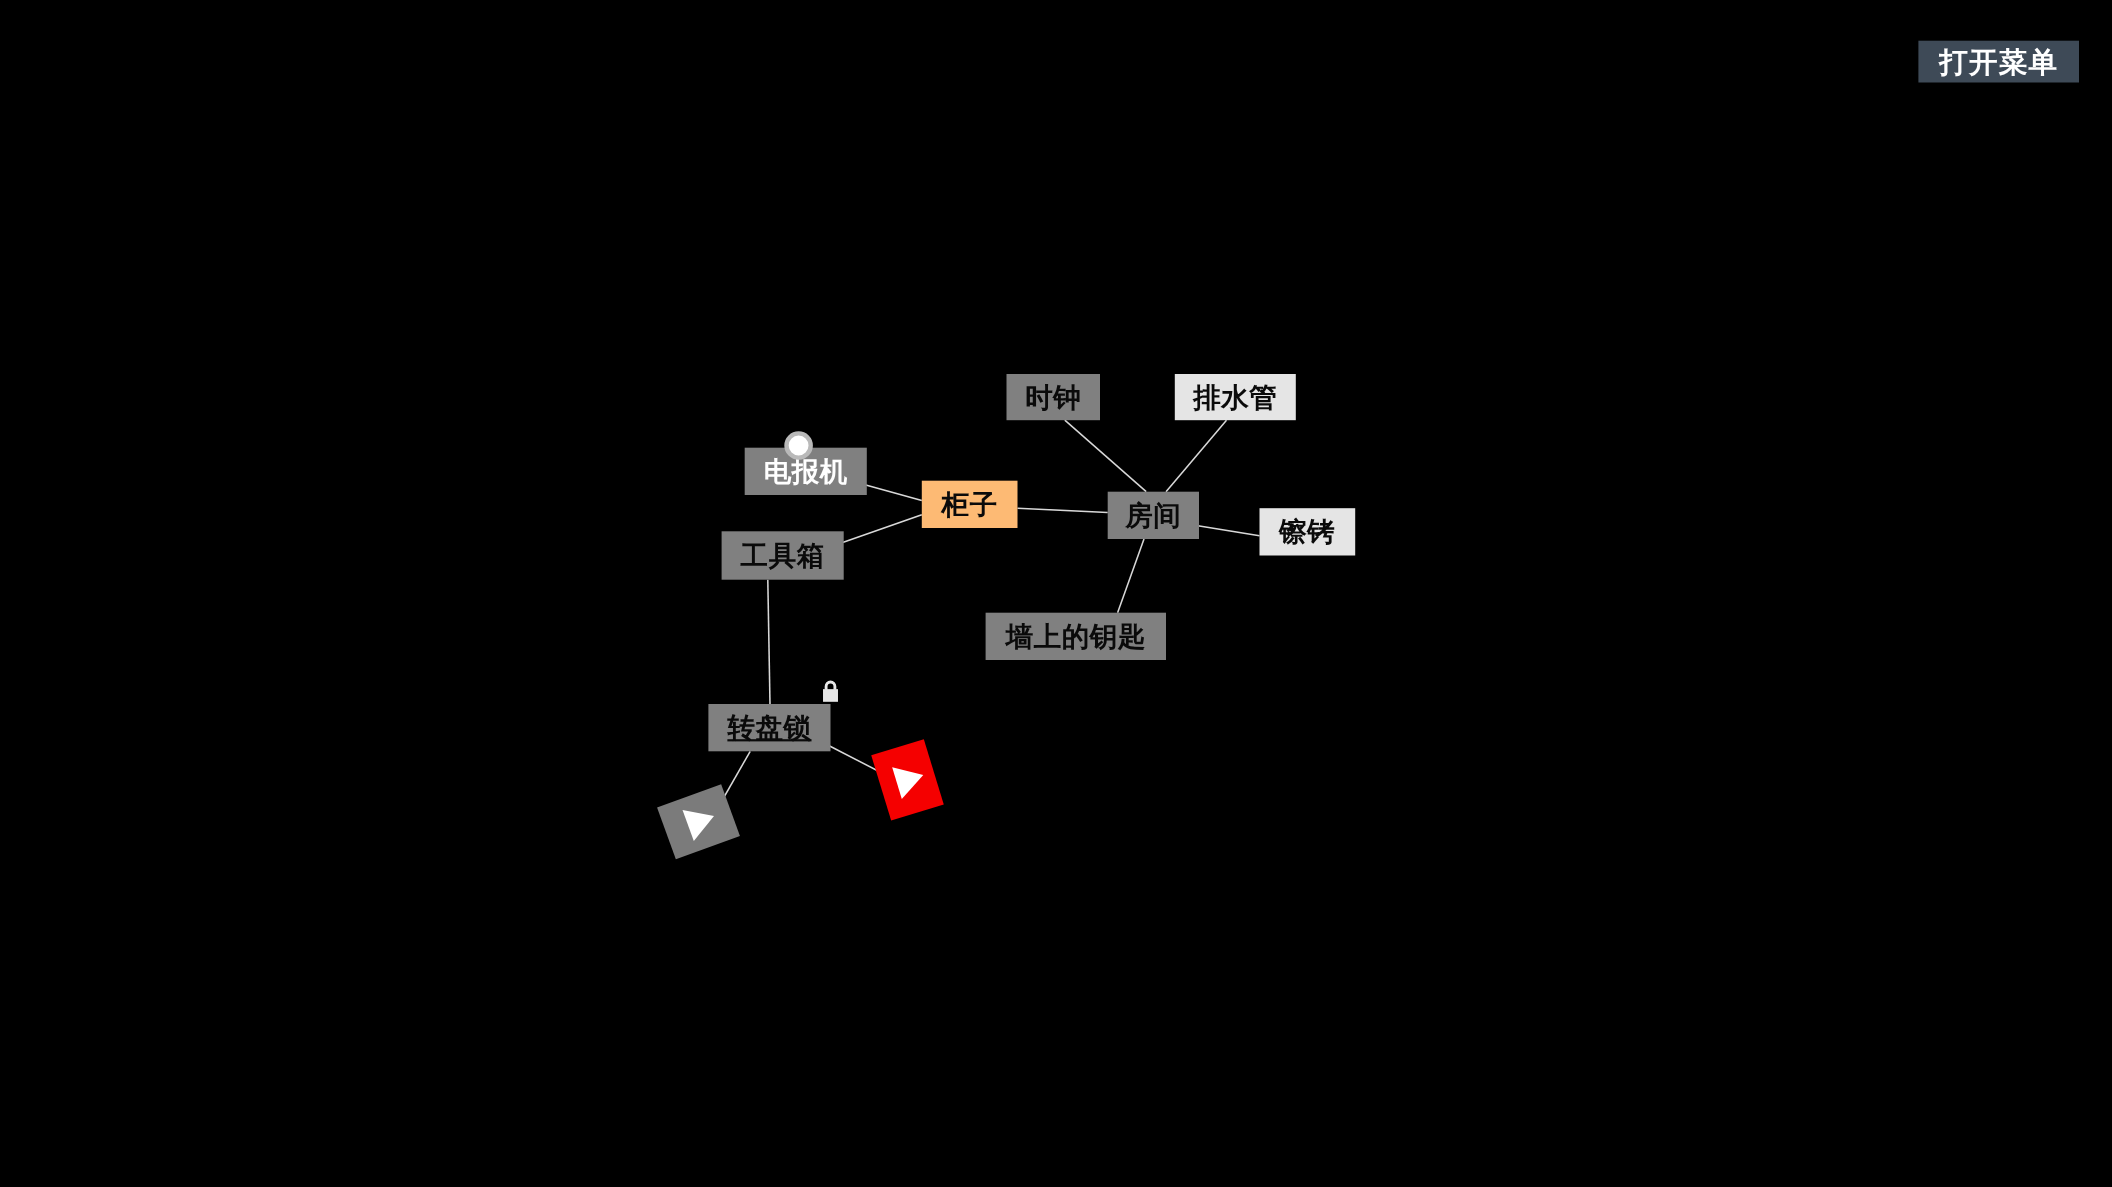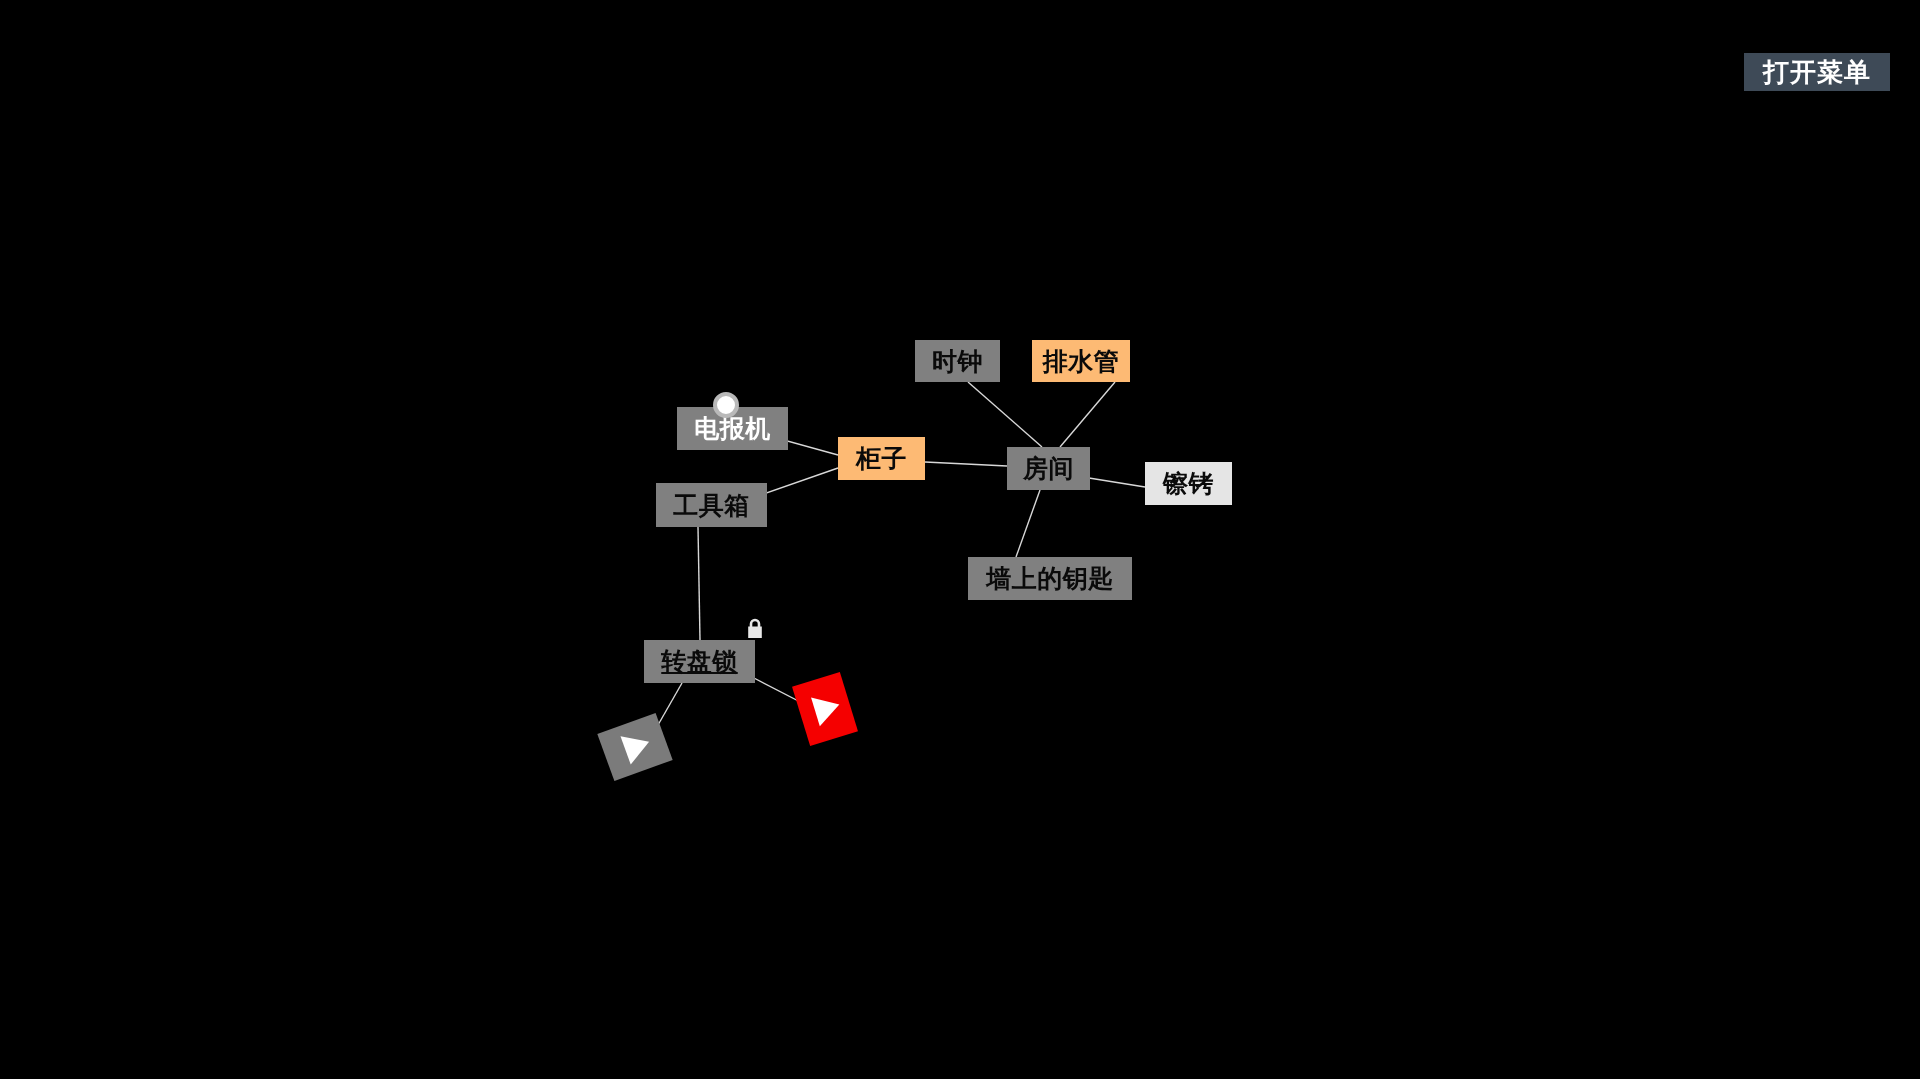--- a/index.html
+++ b/index.html
@@ -99,21 +99,20 @@
     background: #3e4a57;
     color: #ffffff;
     font-family: "DejaVu Sans", "Liberation Sans", sans-serif;
     font-weight: bold;
     font-size: 26px;
     letter-spacing: 1px;
     white-space: nowrap;
     box-sizing: border-box;
     cursor: pointer;
     user-select: none;
-    margin-top: 16px;
   }
 </style>
 </head>
 <body>
 
 <div id="stage">
 
   <svg id="edges" viewBox="0 0 1920 1079" xmlns="http://www.w3.org/2000/svg">
       <line x1="755" y1="432" x2="838" y2="455" stroke="#d8d8d8"></line>
       <line x1="755" y1="497" x2="838" y2="468" stroke="#d8d8d8"></line>
@@ -127,23 +126,23 @@
       <line x1="682" y1="683" x2="638" y2="760" stroke="#d8d8d8"></line>
     </svg>
 
   <div id="node-layer">
       <div class="node selected" style="left: 644px; top: 407px; width: 111px; height: 43px; background: rgb(128, 128, 128);">电报机</div>
       <div class="badge-circle" style="left: 713px; top: 392px;"></div>
       <div class="node" style="left: 644px; top: 483px; width: 111px; height: 44px; background: rgb(128, 128, 128); margin-left: 12px;">工具箱</div>
       <div class="node" style="left: 838px; top: 437px; width: 87px; height: 43px; background: #fdba74;">柜子</div>
       <div class="node" style="left: 1007px; top: 447px; width: 83px; height: 43px; background: rgb(128, 128, 128);">房间</div>
       <div class="node" style="left: 915px; top: 340px; width: 85px; height: 42px; background: rgb(128, 128, 128);">时钟</div>
-      <div class="node" style="left: 1032px; top: 340px; width: 98px; height: 42px; background: #fdba74;">排水管</div>
+      <div class="node" style="left: 1068px; top: 340px; width: 110px; height: 42px; background: #e5e5e5;">排水管</div>
       <div class="node" style="left: 1145px; top: 462px; width: 87px; height: 43px; background: #e5e5e5;">镲铐</div>
-      <div class="node" style="left: 968px; top: 557px; width: 164px; height: 43px; background: rgb(128, 128, 128);">墙上的钥匙</div>
+      <div class="node" style="left: 896px; top: 557px; width: 164px; height: 43px; background: rgb(128, 128, 128);">墙上的钥匙</div>
       <div class="node" style="left: 644px; top: 640px; width: 111px; height: 43px; background: rgb(128, 128, 128); text-decoration: underline;">转盘锁</div>
       <div class="badge-lock" style="left: 745px; top: 617px;"><svg viewBox="0 0 20 24" xmlns="http://www.w3.org/2000/svg">
           <path d="M6 10 V7 a4 4 0 0 1 8 0 V10" fill="none" stroke="#e8e8e8" stroke-width="2.6"></path>
           <rect x="3.2" y="9.5" width="13.6" height="11.5" fill="#e8e8e8"></rect>
         </svg></div>
       <div class="marker" style="left: 800px; top: 678px; width: 50px; height: 62px; background: rgb(245, 0, 0); transform: rotate(-17deg);">
         <div class="tri"></div>
       </div>
       <div class="marker" style="left: 604px; top: 722px; width: 62px; height: 50px; background: rgb(123, 123, 123); transform: rotate(-20deg);">
         <div class="tri"></div>

